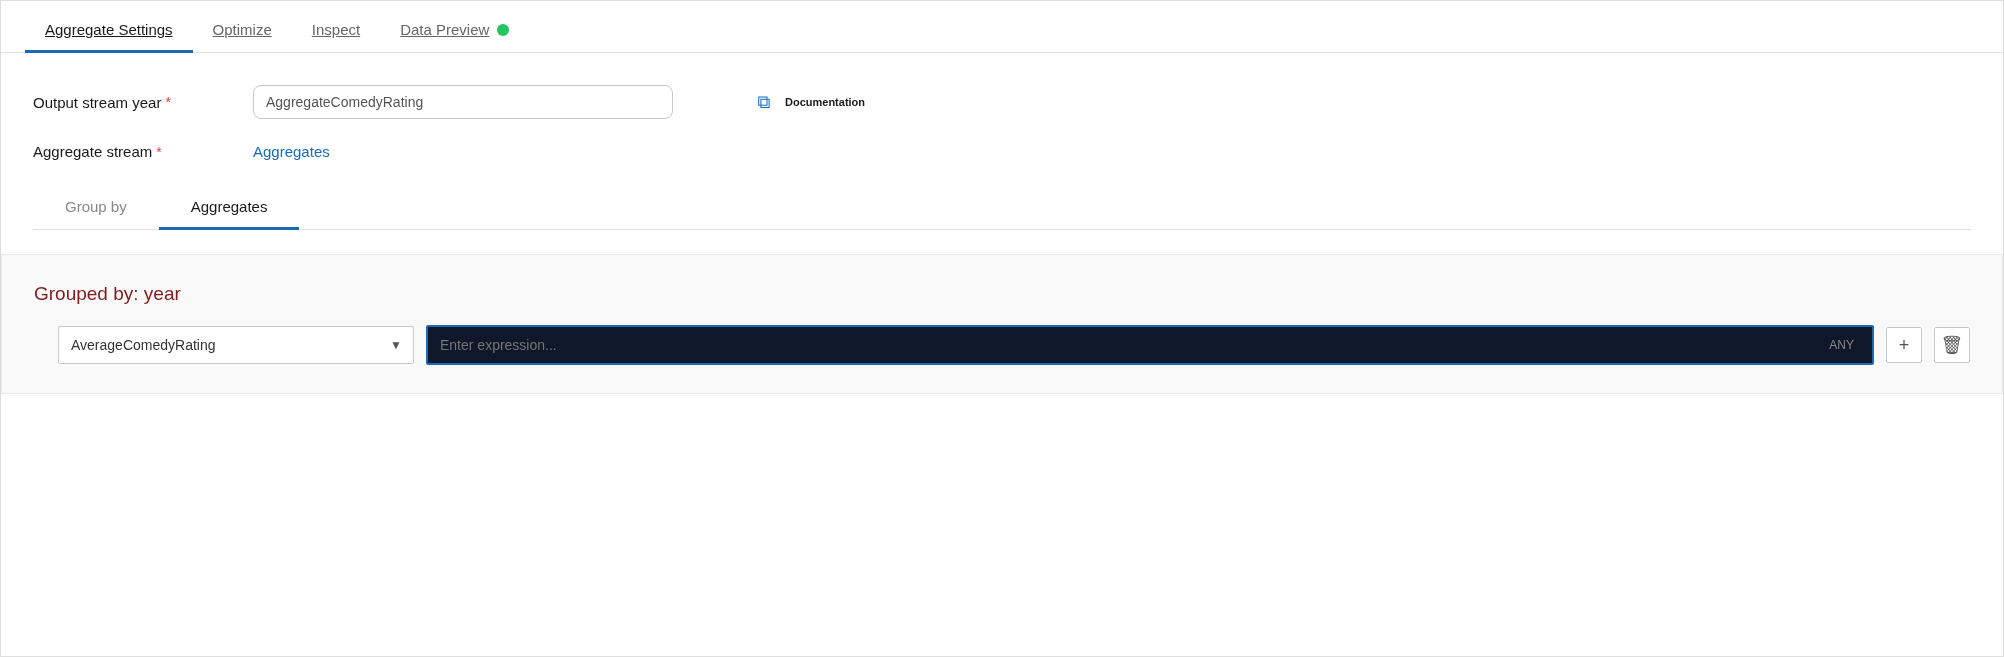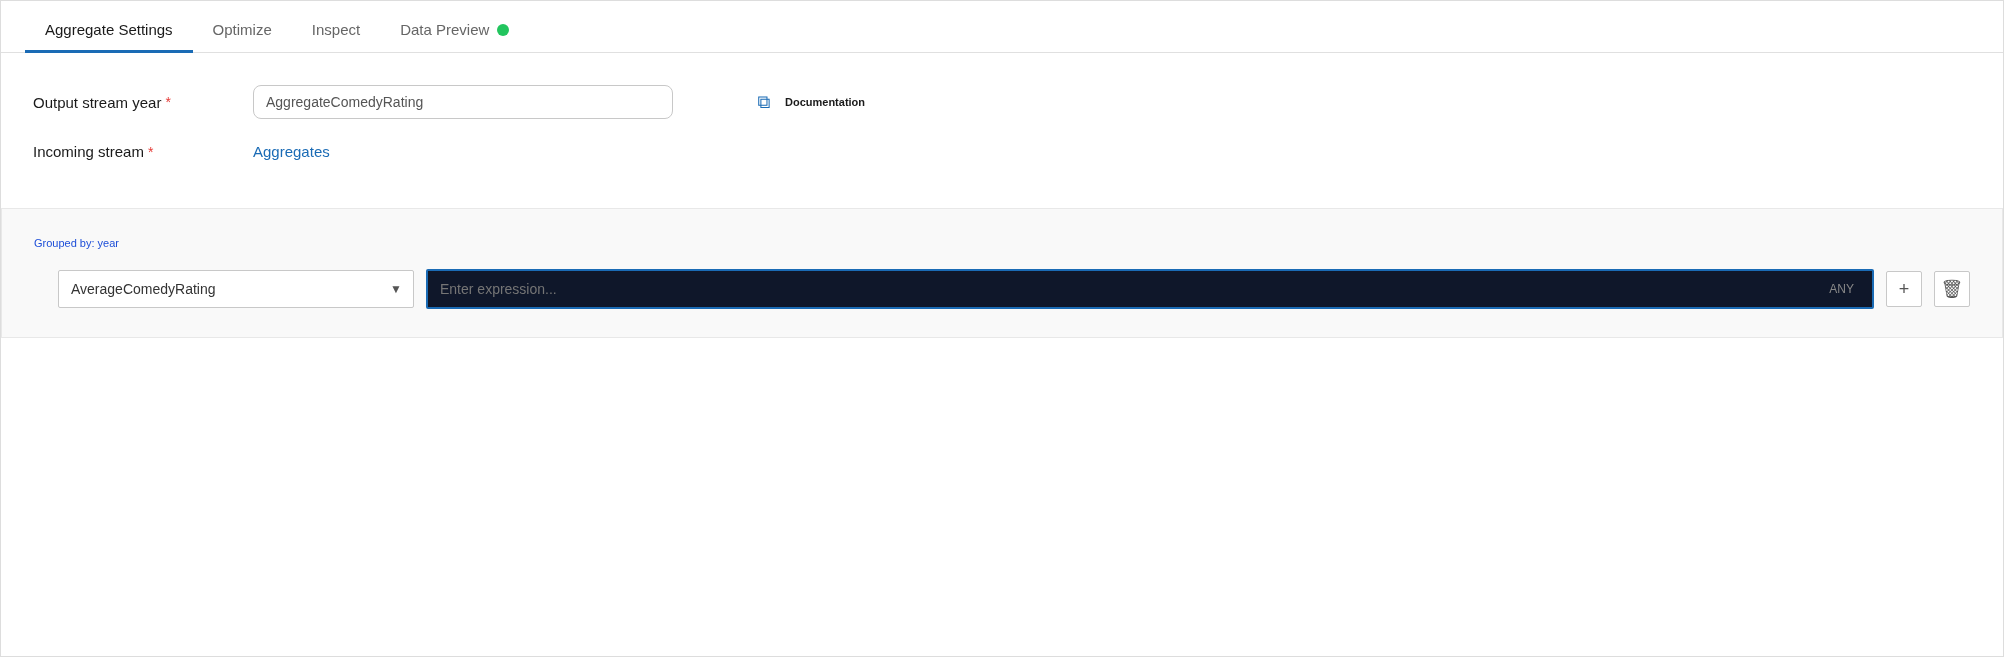--- a/index.html
+++ b/index.html
@@ -30,20 +30,21 @@
 
     .tab {
       padding: 14px 20px 12px;
       font-size: 15px;
       color: #666;
       cursor: pointer;
       border-bottom: 3px solid transparent;
       margin-bottom: -1px;
       white-space: nowrap;
       user-select: none;
+      text-decoration: underline;
     }
 
     .tab.active {
       color: #1a1a1a;
       border-bottom: 3px solid #1a6bb5;
       font-weight: 500;
     }
 
     .tab-data-preview {
       display: flex;
@@ -152,22 +153,22 @@
 
     
     .bottom-panel {
       background: #f9f9f9;
       border: 1px solid #e8e8e8;
       margin: 0 -0px;
       padding: 28px 32px;
     }
 
     .grouped-by-label {
-      font-size: 11px;
-      color: #1d4ed8;
+      font-size: 19px;
+      color: #7f1d1d;
       margin-bottom: 20px;
       font-weight: 400;
     }
 
     .aggregate-row {
       display: flex;
       align-items: center;
       gap: 12px;
     }
 
@@ -271,26 +272,34 @@
       </div>
       <input type="text" class="form-input" value="AggregateComedyRating" style="">
       <div class="documentation-area">
         <span class="doc-icon">⧉</span>
         <span class="doc-label">Documentation</span>
       </div>
     </div>
 
     <div class="form-row">
       <div class="form-label">
-        <span>Incoming stream</span>
+        <span>Aggregate stream</span>
         <span class="required-star">*</span>
       </div>
       <a class="incoming-link">Aggregates</a>
     </div>
 
+    <div class="sub-tab-bar">
+      <div class="sub-tab">
+        <span>Group by</span>
+      </div>
+      <div class="sub-tab active">
+        <span>Aggregates</span>
+      </div>
+    </div>
 
   </div>
 
   <div class="bottom-panel">
     <div class="grouped-by-label">Grouped by: year</div>
 
     <div class="aggregate-row">
 
       <div class="dropdown-wrapper">
         <select class="dropdown-select">

